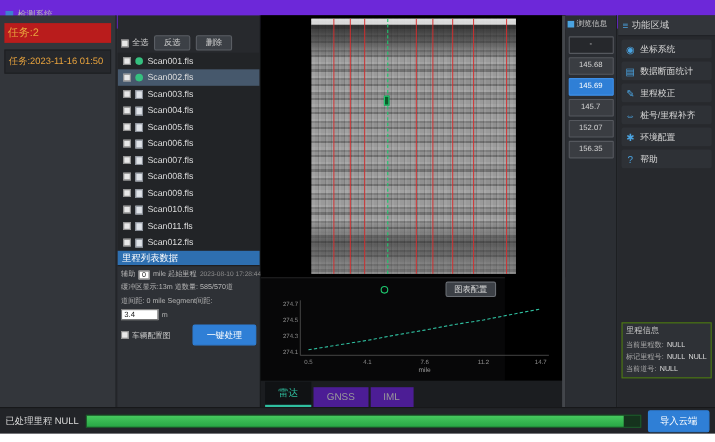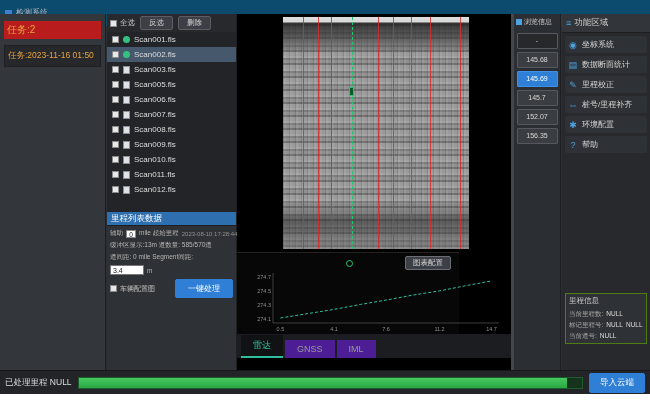--- a/index.html
+++ b/index.html
@@ -1,32 +1,32 @@
 <!DOCTYPE html>
 <html><head>
 <meta charset="utf-8">
 <style>
   *{margin:0;padding:0;box-sizing:border-box;font-family:"Liberation Sans",sans-serif;}
   html,body{width:650px;height:402px;background:#ffffff;overflow:hidden;}
   .app{position:absolute;left:0;top:0;width:650px;height:394px;background:#2b2e33;}
 
   
-  .titlebar{position:absolute;left:0;top:0;width:650px;height:26px;background:#0c4a6e;color:#b8b8b8;
+  .titlebar{position:absolute;left:0;top:0;width:650px;height:26px;background:#6d28d9;color:#b8b8b8;
     font-size:8px;line-height:14px;padding-left:5px;display:flex;align-items:center;gap:4px;}
   .titleicon{width:7px;height:7px;background:#3f7fd0;display:inline-block;}
 
   
   .tasks{position:absolute;left:0;top:14px;width:106px;height:356px;background:#33363b;border-right:1px solid #1d1f22;padding:5px 4px;}
   .task1{color:#d8d8d8;font-size:10px;padding:2px 3px;}
   .task2{color:#e8a33d;font-size:10px;padding:2px 3px;margin-top:2px;background:#b91c1c;}
   .tasktime{margin-top:6px;background:#26282c;color:#e8a33d;font-size:8.5px;padding:4px 3px;border:1px solid #1d1f22;}
 
   
   .filepanel{position:absolute;left:107px;top:14px;width:130px;height:356px;background:#27292d;display:flex;flex-direction:column;border-right:1px solid #1d1f22;}
-  .ftoolbar{height:18px;display:flex;align-items:center;gap:3px;padding:0 3px;flex:0 0 18px;}
+  .ftoolbar{height:18px;display:flex;align-items:center;gap:3px;padding:0 3px;flex:0 0 18px;margin-top:16px;}
   .fcheckbox{width:7px;height:7px;background:#e8e8e8;border:1px solid #8a8a8a;display:inline-block;flex:0 0 7px;}
   .ftlabel{color:#cccccc;font-size:7.5px;}
   .tbtn{background:#3c4046;color:#cfcfcf;font-size:7.5px;border:1px solid #5a5e64;border-radius:2px;padding:1px 8px;margin-left:2px;}
   .bluehead{background:#2e6fb0;color:#ffffff;font-size:8.5px;line-height:13px;height:13px;padding-left:4px;flex:0 0 13px;}
   .filelist{flex:0 0 180px;background:#222427;overflow:hidden;}
   .frow{display:flex;align-items:center;height:15px;padding-left:5px;gap:4px;}
   .frow.sel{background:#46586c;}
   .ficon{display:inline-block;}
   .ficon.green{width:7px;height:7px;border-radius:50%;background:#35c07f;}
   .ficon.gray{width:7px;height:8px;background:#dfe3e8;border:1px solid #8a9099;}
@@ -55,21 +55,21 @@
   .greenmark{position:absolute;width:5px;height:9px;background:#0a5d2a;border:1px solid #1ec86e;transform:translateX(-3px);}
   .splitter{position:absolute;right:0;top:0;width:3px;height:356px;background:#43464b;}
 
   
   .chartarea{position:absolute;left:0;top:238px;width:222px;height:94px;background:#070708;border-top:1px solid #222;}
   .cfgbtn{position:absolute;right:8px;top:3px;background:#3c4046;border:1px solid #6a6e74;color:#d8d8d8;font-size:7.5px;padding:1px 7px;border-radius:2px;}
   .chart-marker{position:absolute;left:49%;top:7px;width:7px;height:7px;border:1px solid #1ec86e;border-radius:50%;}
   #chart-svg{position:absolute;left:6px;top:16px;}
 
   
-  .tabs{position:absolute;left:0;top:320px;width:277px;height:24px;background:#1b1d20;display:flex;align-items:flex-end;padding-left:4px;gap:2px;}
+  .tabs{position:absolute;left:0;top:332px;width:277px;height:24px;background:#1b1d20;display:flex;align-items:flex-end;padding-left:4px;gap:2px;}
   .tab{color:#9a9a9a;font-size:9px;padding:4px 12px;background:#4c1d95;}
   .tab.active{color:#2fbf9f;background:#101214;border-bottom:2px solid #2fbf9f;}
 
   
   .browse{position:absolute;left:514px;top:14px;width:47px;height:356px;background:#2b2e33;border-right:1px solid #1d1f22;}
   .bhead{display:flex;align-items:center;gap:2px;color:#c8c8c8;font-size:7px;padding:3px 2px;}
   .bheadicon{width:6px;height:6px;background:#4aa3e0;display:inline-block;}
   .bitem{display:block;width:41px;margin:3px auto;height:16px;background:#3a3d42;border:1px solid #55585e;color:#d8d8d8;font-size:7px;text-align:center;line-height:14px;border-radius:1px;}
   .bitem.first{background:#26282c;}
   .bitem.sel{background:#2f7fd6;border-color:#3f8fe6;color:#fff;}
@@ -124,20 +124,25 @@
         </div>
         <div class="frow sel">
           <span class="fcheckbox"></span>
           <span class="ficon green"></span>
           <span class="fname">Scan002.fls</span>
         </div>
         <div class="frow">
           <span class="fcheckbox"></span>
           <span class="ficon gray"></span>
           <span class="fname">Scan003.fls</span>
+        </div>
+        <div class="frow">
+          <span class="fcheckbox"></span>
+          <span class="ficon gray"></span>
+          <span class="fname">Scan004.fls</span>
         </div>
         <div class="frow">
           <span class="fcheckbox"></span>
           <span class="ficon gray"></span>
           <span class="fname">Scan005.fls</span>
         </div>
         <div class="frow">
           <span class="fcheckbox"></span>
           <span class="ficon gray"></span>
           <span class="fname">Scan006.fls</span>

